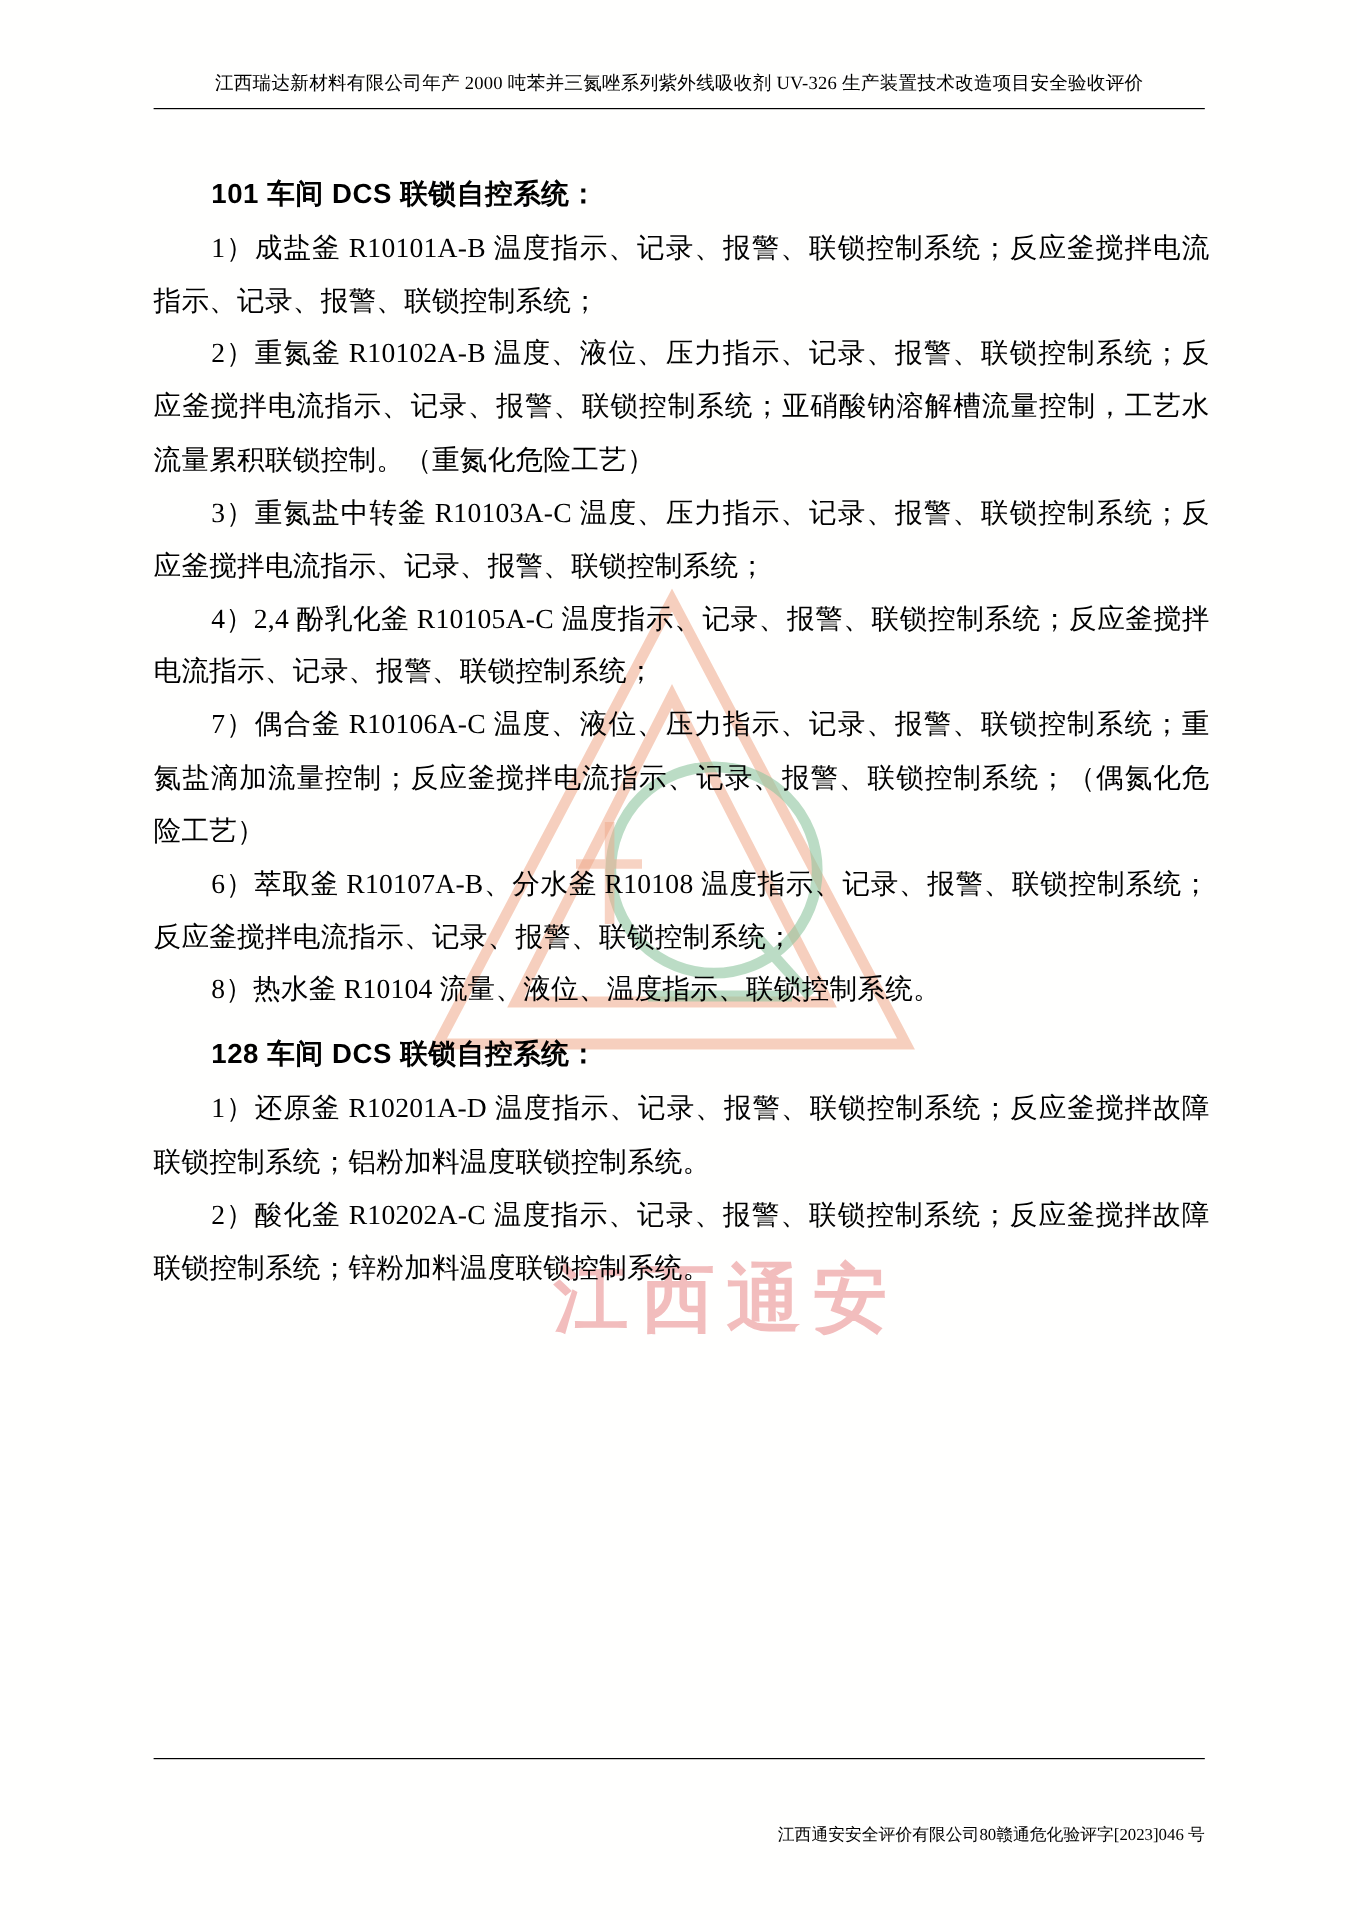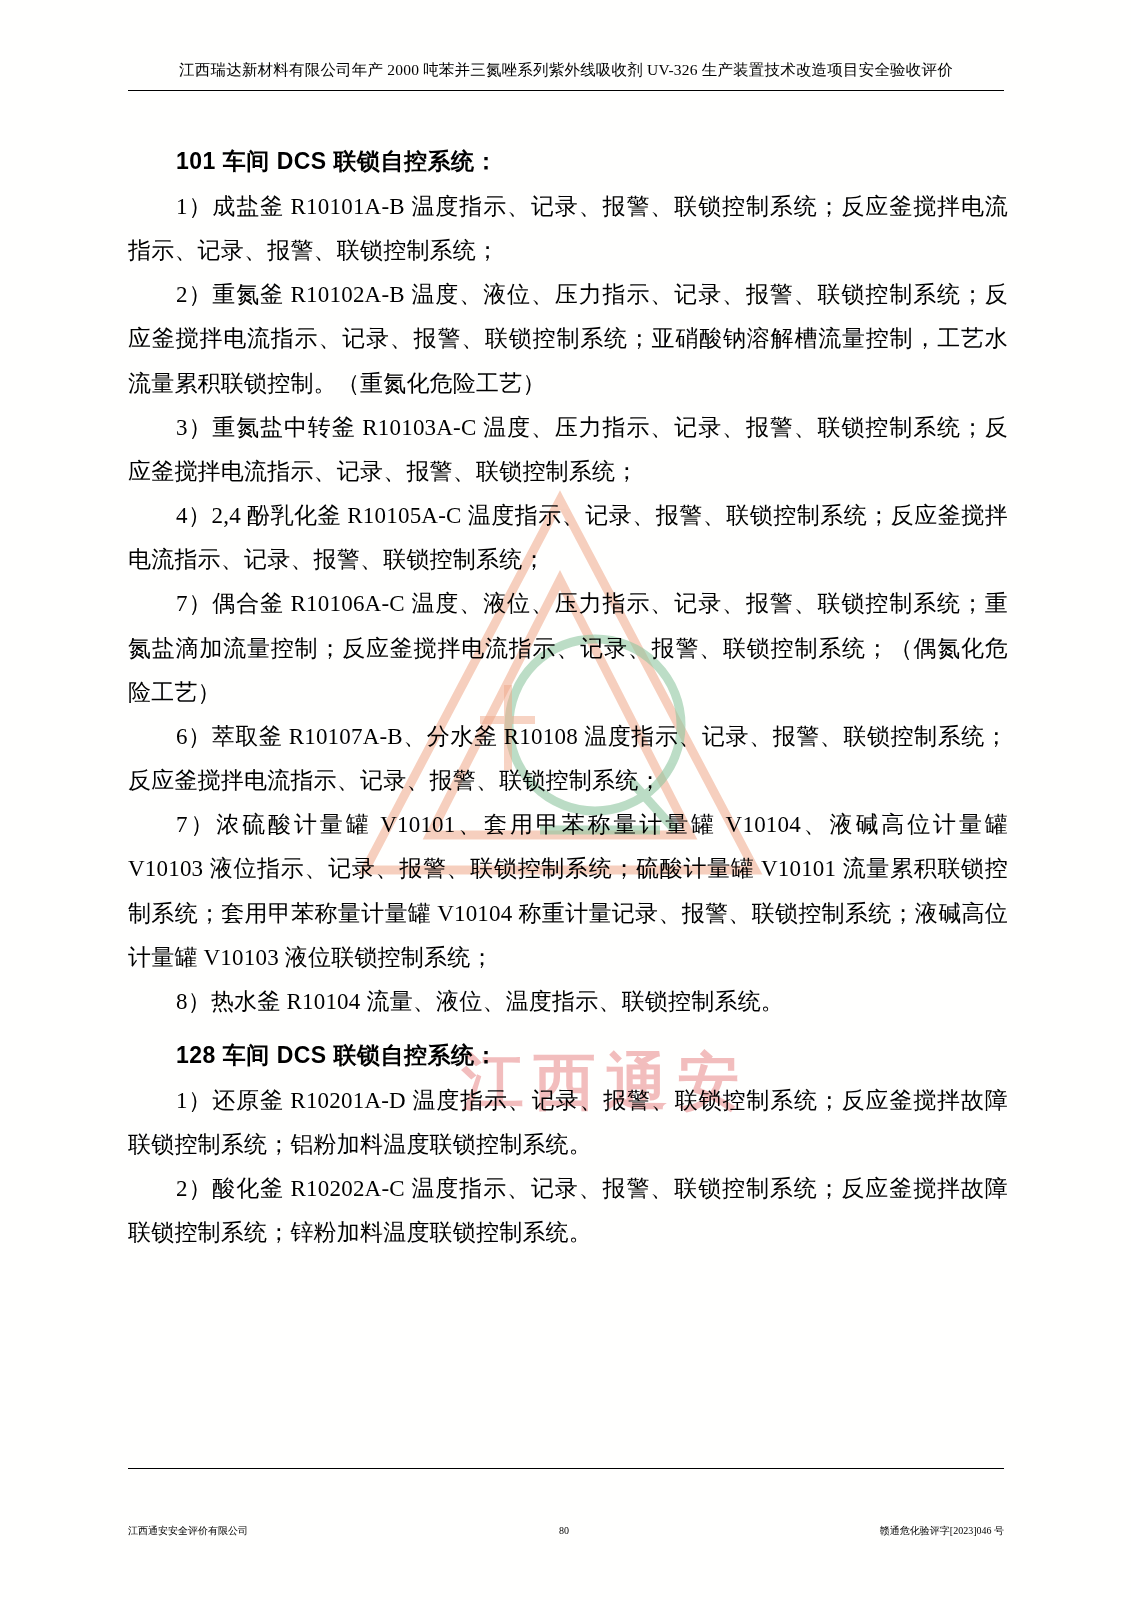--- a/index.html
+++ b/index.html
@@ -100,23 +100,23 @@
     bottom: 62px;
     width: 876px;
     z-index: 2;
   }
   .footer-rule {
     border-bottom: 1.3px solid #000;
     margin-bottom: 10px;
   }
   .footer-row {
     display: flex;
-    justify-content: space-between;
+    justify-content: flex-end;
     align-items: baseline;
-    font-size: 10px;
+    font-size: 14px;
   }
   .footer-center { flex: 0 0 auto; margin-top: 46px; }
 </style>
 </head>
 <body>
 
 <div class="page">
 
   <div class="watermark">
     <svg class="wm-shape" viewBox="0 0 460 460">
@@ -145,21 +145,20 @@
   <div class="content">
 
     <div class="h-sub">101 车间 DCS 联锁自控系统：</div>
 
     <p class="para">1）成盐釜 R10101A-B 温度指示、记录、报警、联锁控制系统；反应釜搅拌电流指示、记录、报警、联锁控制系统；</p>
     <p class="para">2）重氮釜 R10102A-B 温度、液位、压力指示、记录、报警、联锁控制系统；反应釜搅拌电流指示、记录、报警、联锁控制系统；亚硝酸钠溶解槽流量控制，工艺水流量累积联锁控制。（重氮化危险工艺）</p>
     <p class="para">3）重氮盐中转釜 R10103A-C 温度、压力指示、记录、报警、联锁控制系统；反应釜搅拌电流指示、记录、报警、联锁控制系统；</p>
     <p class="para">4）2,4 酚乳化釜 R10105A-C 温度指示、记录、报警、联锁控制系统；反应釜搅拌电流指示、记录、报警、联锁控制系统；</p>
     <p class="para">7）偶合釜 R10106A-C 温度、液位、压力指示、记录、报警、联锁控制系统；重氮盐滴加流量控制；反应釜搅拌电流指示、记录、报警、联锁控制系统；（偶氮化危险工艺）</p>
     <p class="para">6）萃取釜 R10107A-B、分水釜 R10108 温度指示、记录、报警、联锁控制系统；反应釜搅拌电流指示、记录、报警、联锁控制系统；</p>
-    <p class="para">7）浓硫酸计量罐 V10101、套用甲苯称量计量罐 V10104、液碱高位计量罐 V10103 液位指示、记录、报警、联锁控制系统；硫酸计量罐 V10101 流量累积联锁控制系统；套用甲苯称量计量罐 V10104 称重计量记录、报警、联锁控制系统；液碱高位计量罐 V10103 液位联锁控制系统；</p>
     <p class="para">8）热水釜 R10104 流量、液位、温度指示、联锁控制系统。</p>
 
     <div class="h-sub">128 车间 DCS 联锁自控系统：</div>
 
     <p class="para">1）还原釜 R10201A-D 温度指示、记录、报警、联锁控制系统；反应釜搅拌故障联锁控制系统；铝粉加料温度联锁控制系统。</p>
     <p class="para">2）酸化釜 R10202A-C 温度指示、记录、报警、联锁控制系统；反应釜搅拌故障联锁控制系统；锌粉加料温度联锁控制系统。</p>
   </div>
 
   <div class="footer">
     <div class="footer-rule"></div>

